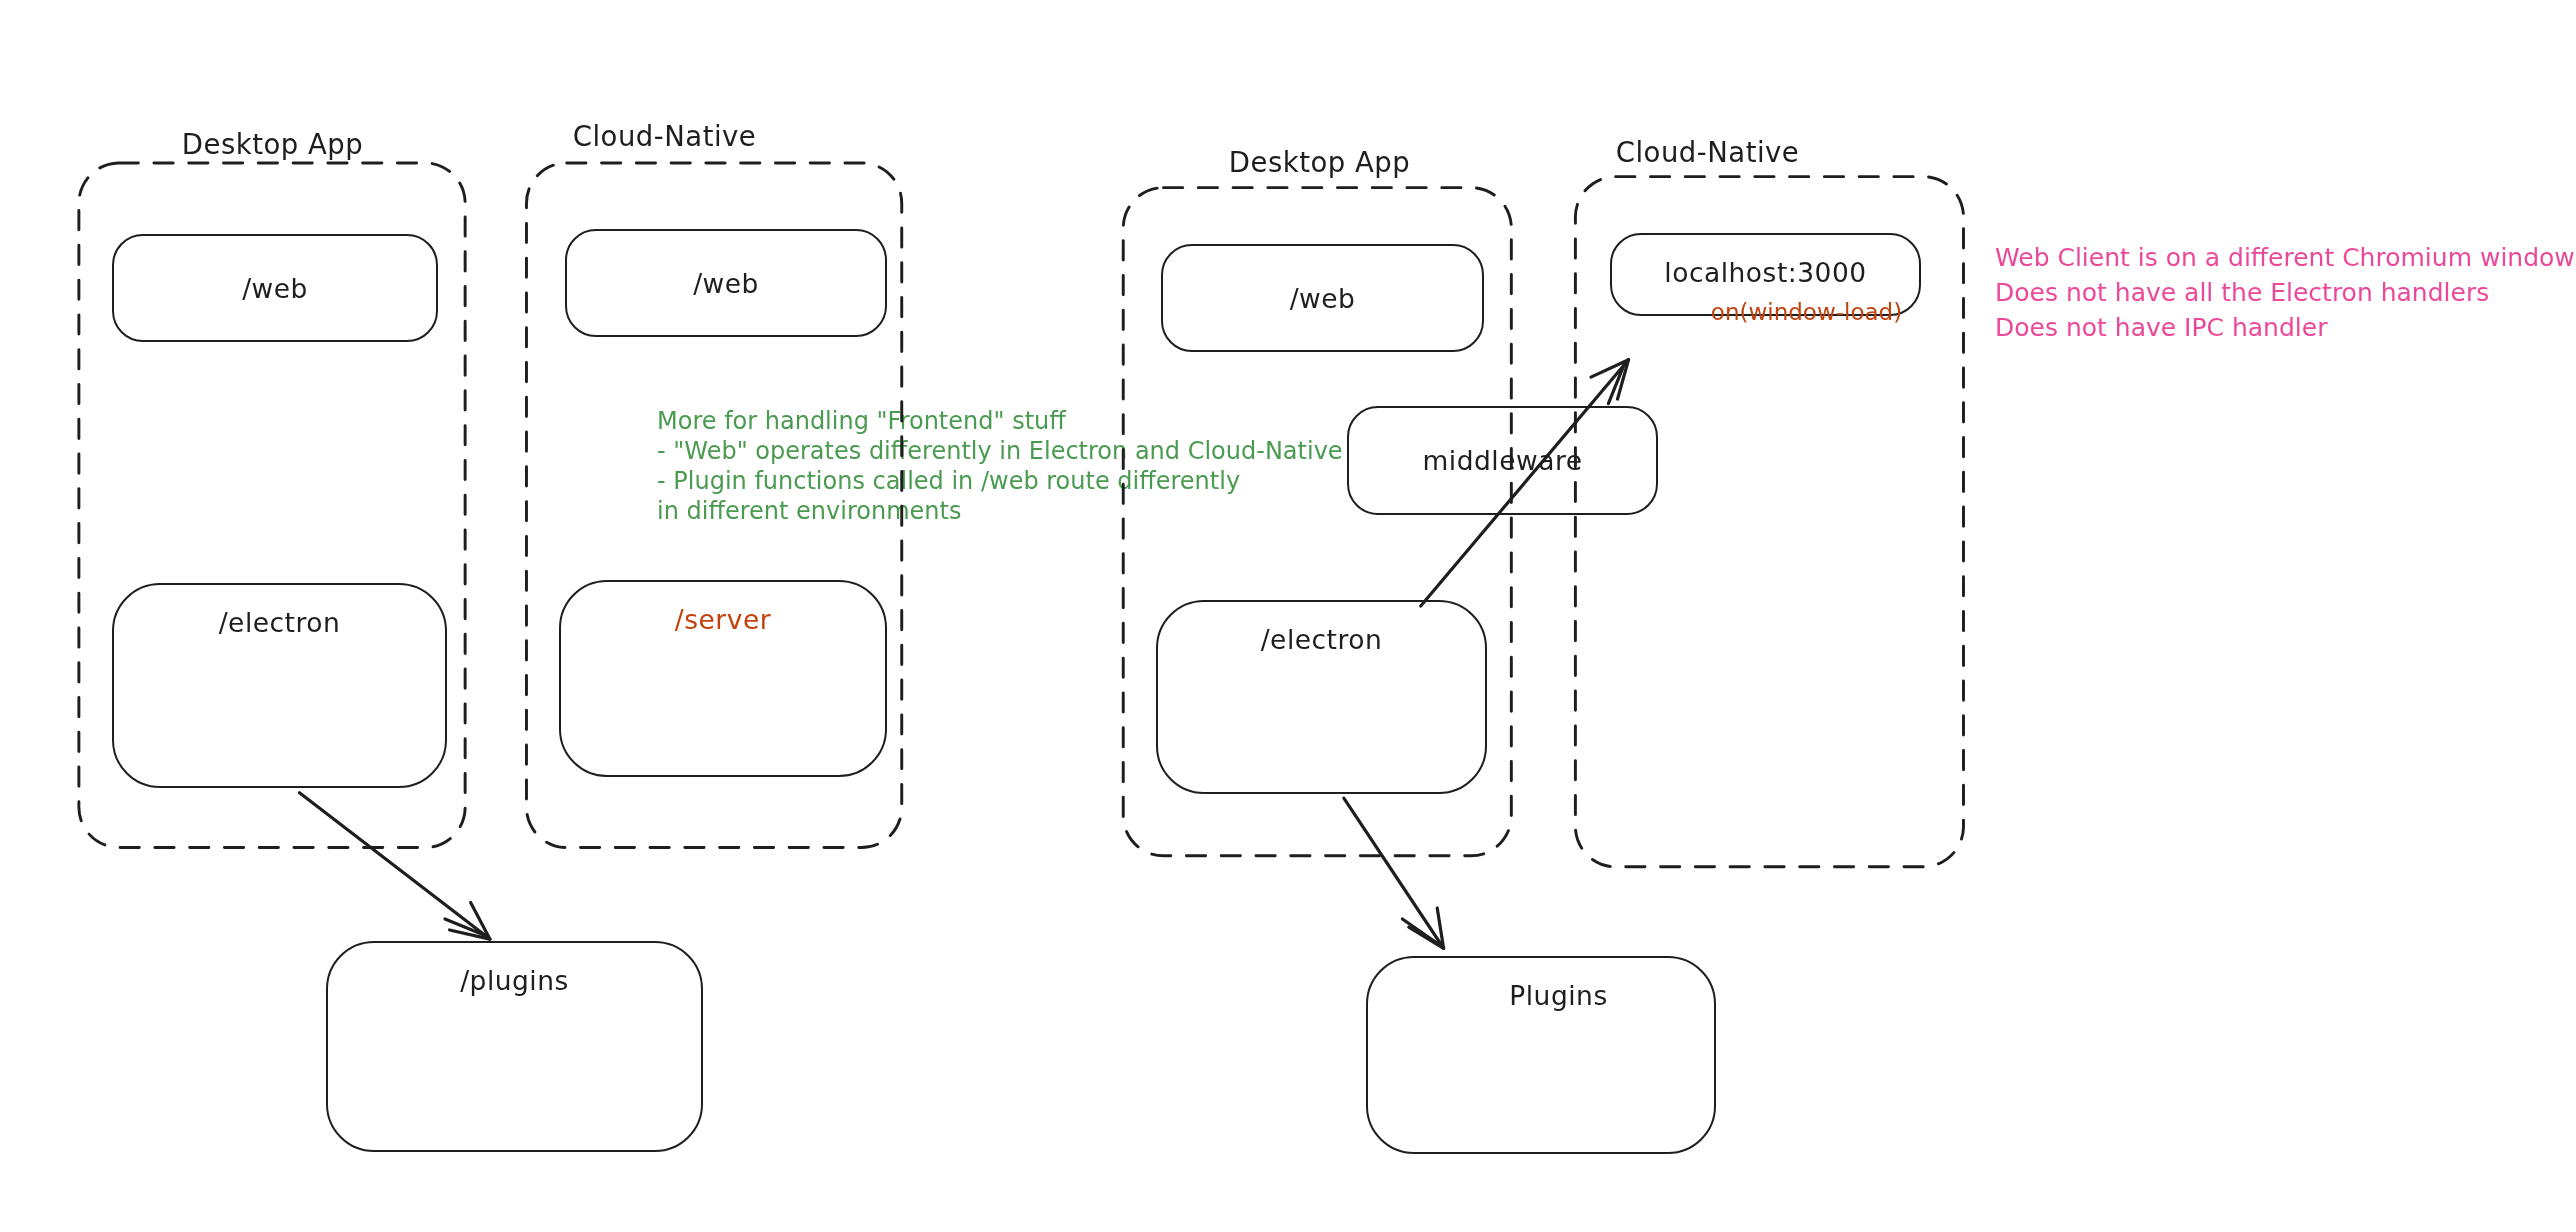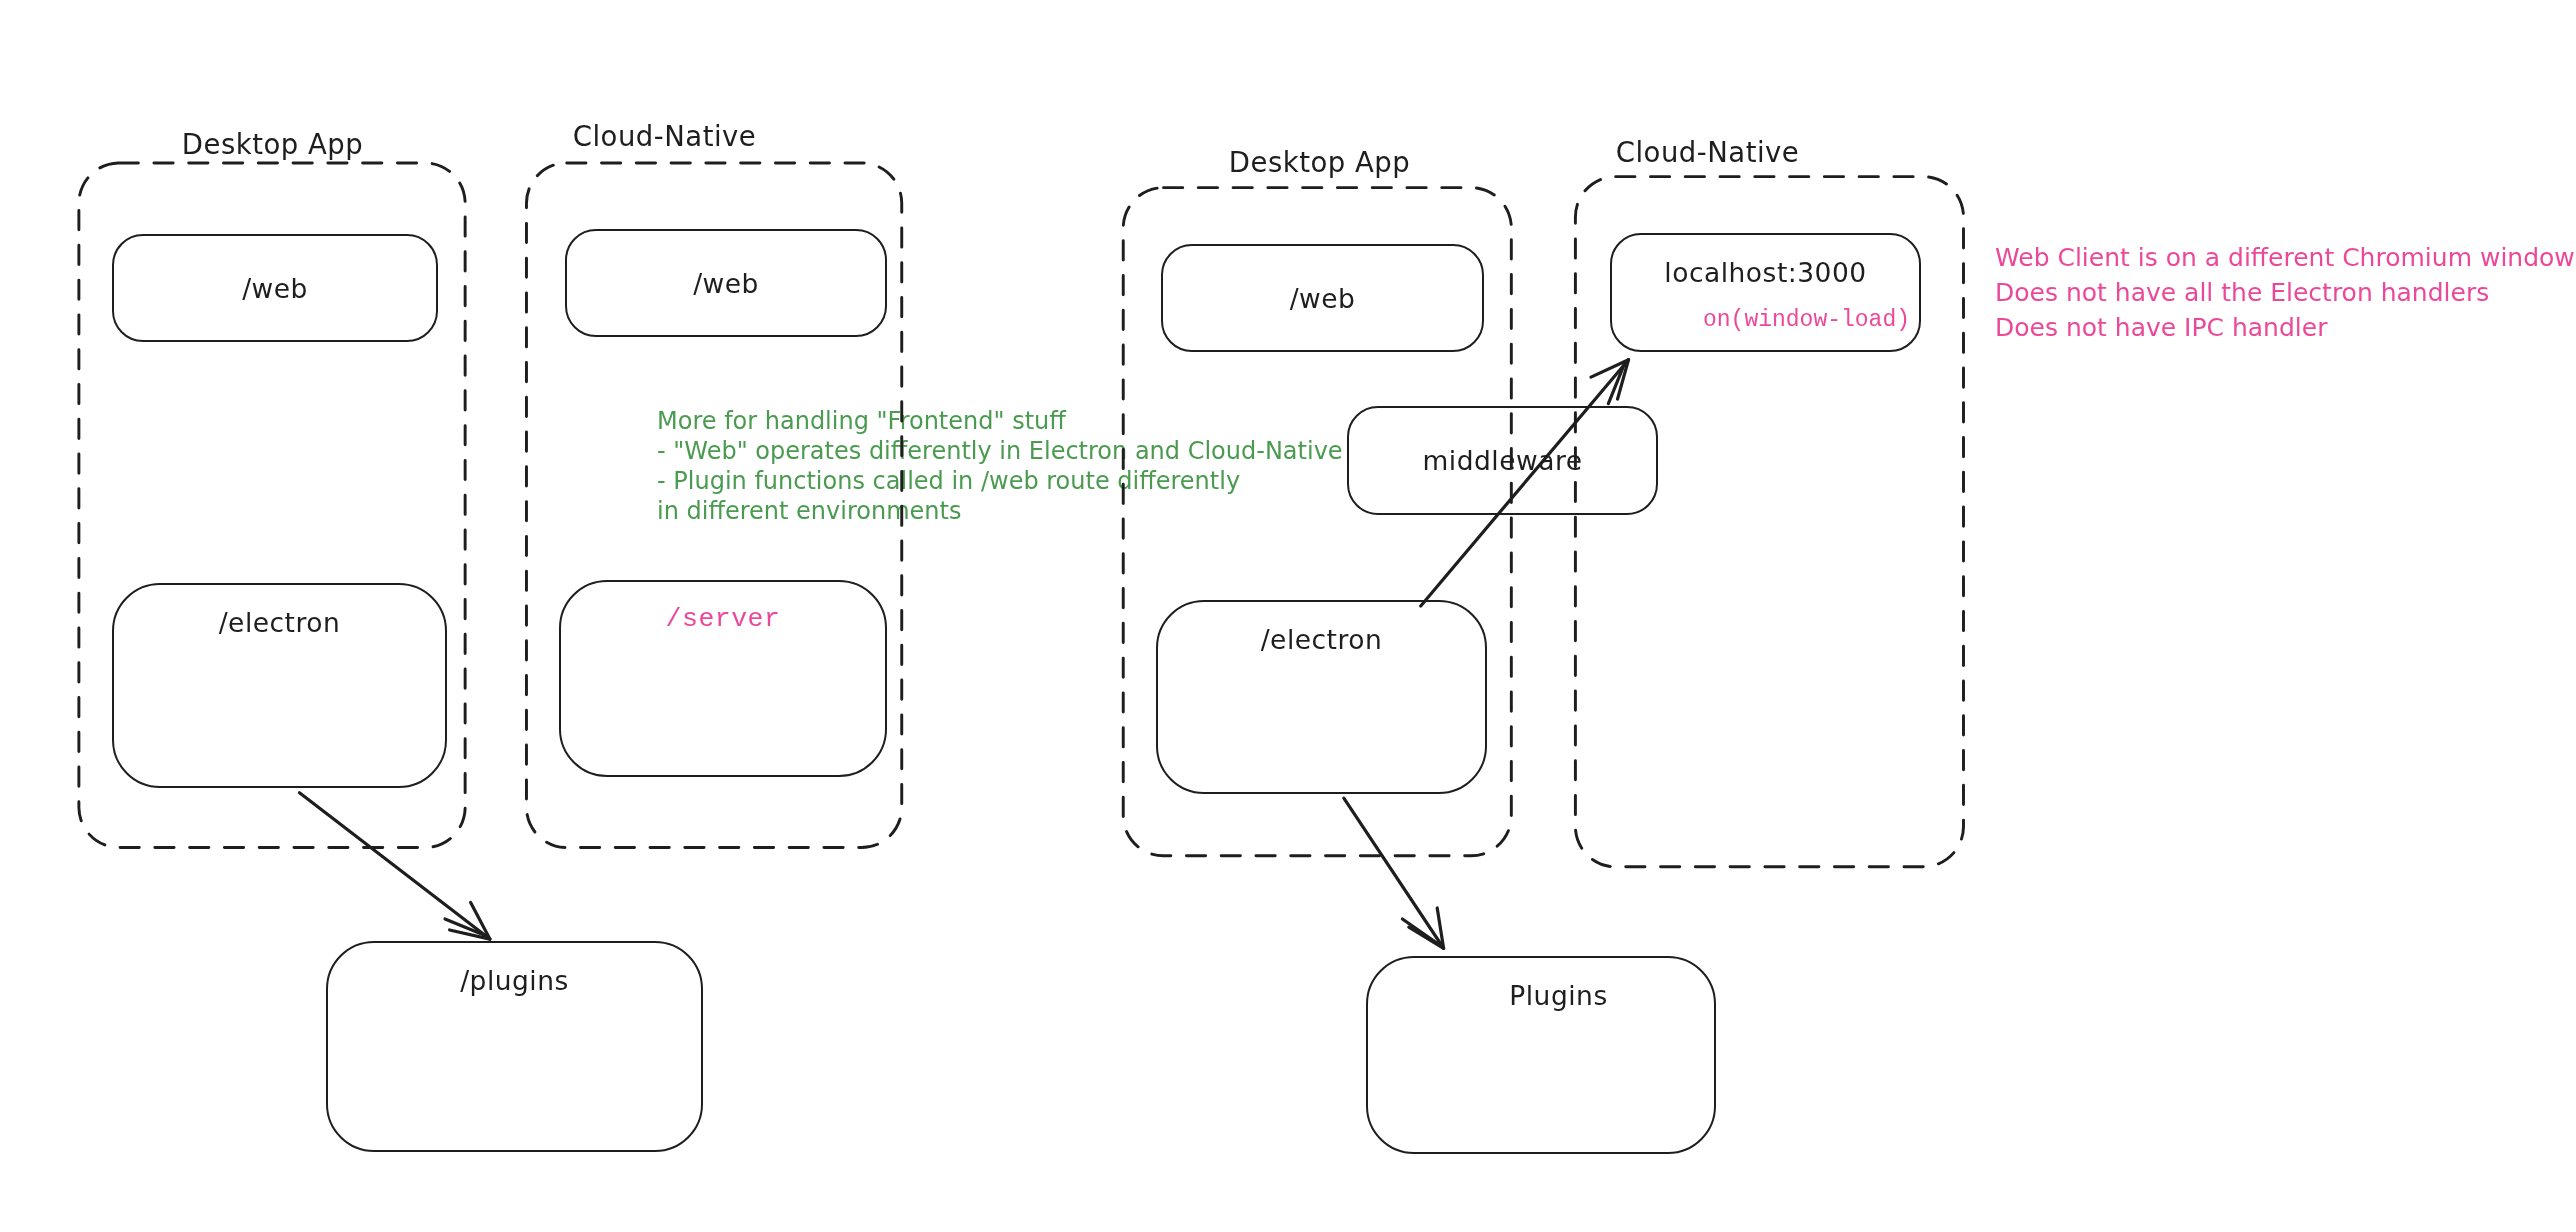--- a/index.html
+++ b/index.html
@@ -22,21 +22,21 @@
     align-items:center;
     box-sizing:border-box;
     z-index:2;
   }
   .box.big{border-radius:48px;align-items:flex-start;padding-top:22px;}
   .box-label{
     font-size:26.5px;
     letter-spacing:0.5px;
     white-space:nowrap;
   }
-  .red-text{color:#ec4899;font-family:Liberation Mono, monospace;}
+  .red-text{color:#c2410c;}
   
   .group-title{
     position:absolute;
     width:275px;
     text-align:center;
     font-size:27.5px;
     letter-spacing:0.5px;
     z-index:2;
     white-space:nowrap;
   }
@@ -97,21 +97,21 @@
     <div>in different environments</div>
   </div>
 
   <div class="group-title" style="left:1182px;top:146px;">Desktop App</div>
   <div class="group-title" style="left:1570px;top:136px;">Cloud-Native</div>
 
   <div class="box" style="left:1161px;top:244px;width:323px;height:108px;">
     <span class="box-label">/web</span>
   </div>
 
-  <div class="box localhost" style="left:1610px;top:233px;width:311px;height:119px;gap:8px;">
+  <div class="box localhost" style="left:1610px;top:233px;width:311px;height:83px;">
     <span class="box-label">localhost:3000</span>
     <span class="localhost-event red-text">on(window-load)</span>
   </div>
 
   <div class="box" style="left:1347px;top:406px;width:311px;height:109px;">
     <span class="box-label">middleware</span>
   </div>
 
   <div class="box big" style="left:1156px;top:600px;width:331px;height:194px;">
     <span class="box-label">/electron</span>

